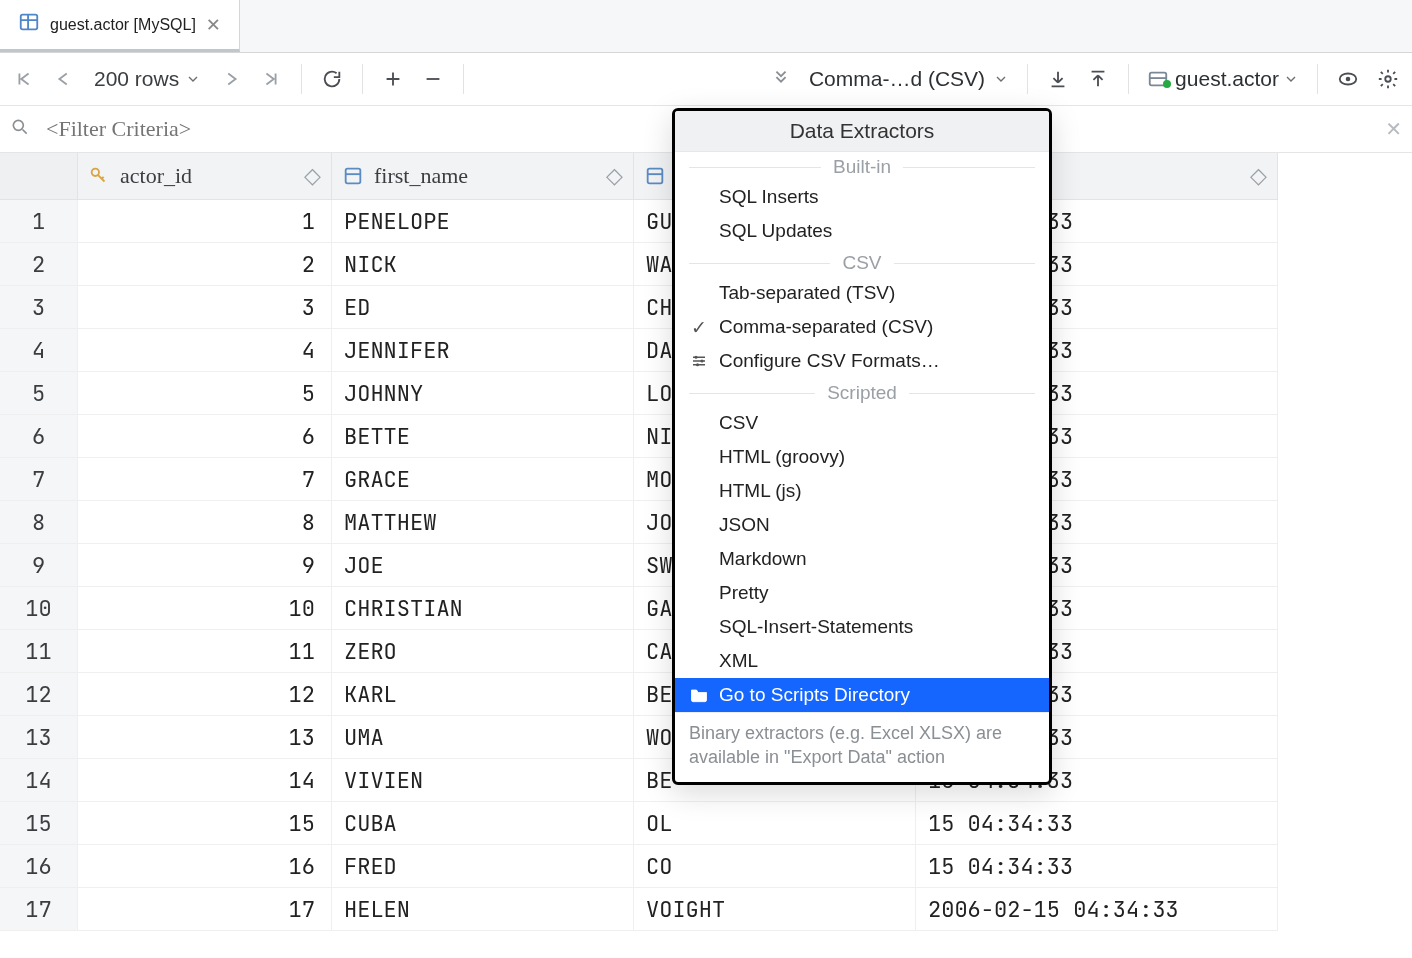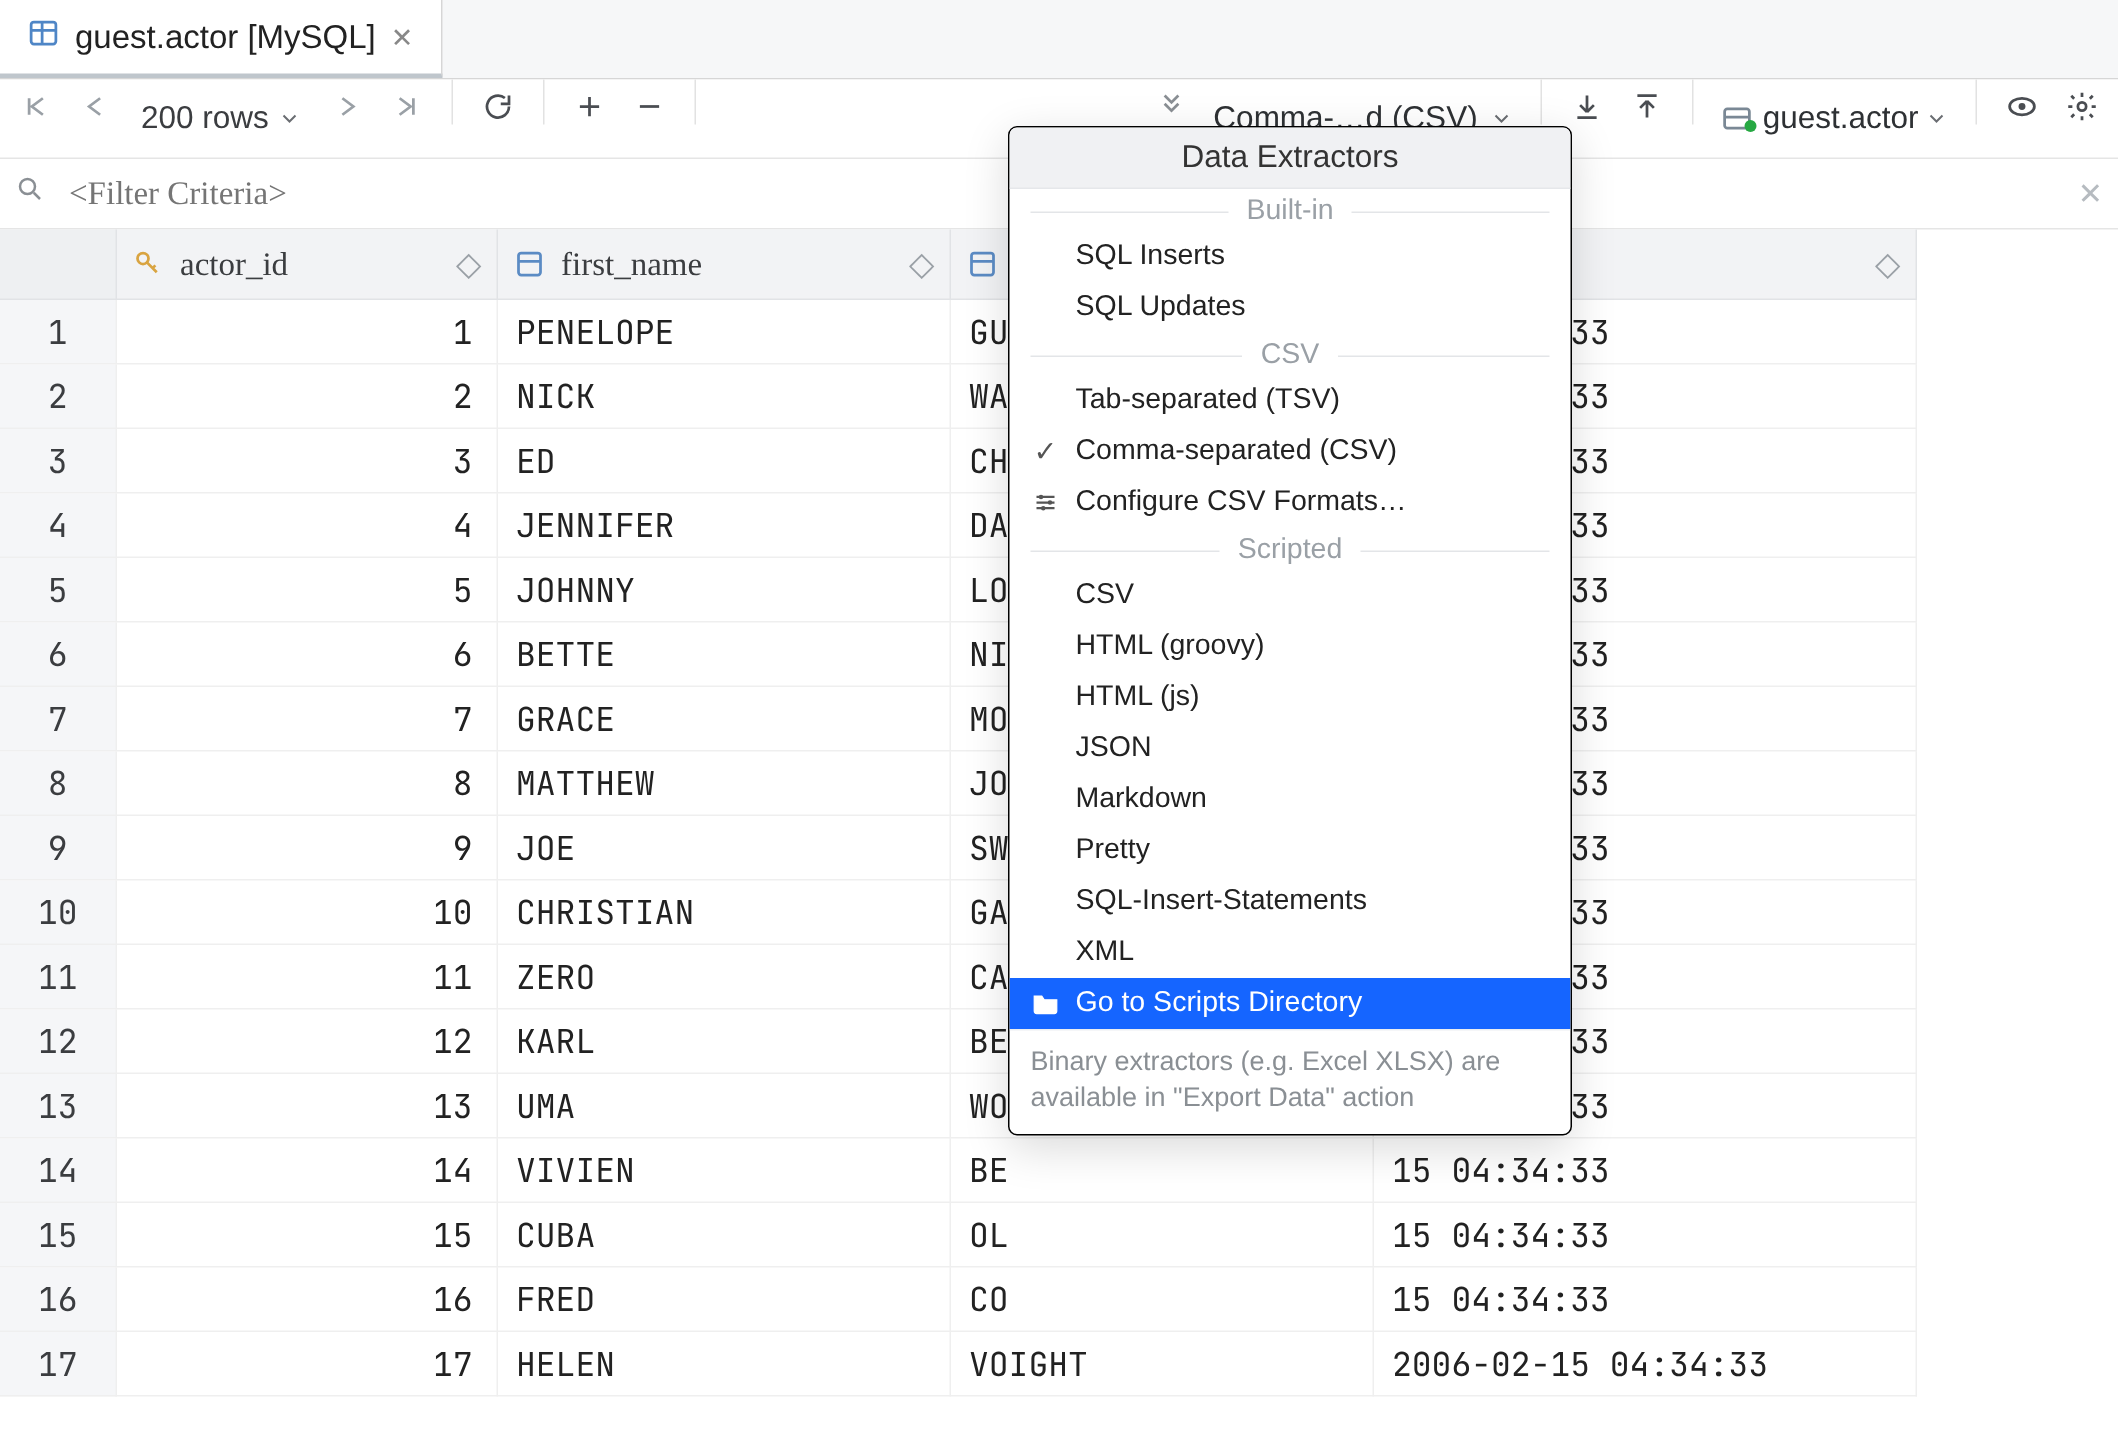--- a/index.html
+++ b/index.html
@@ -1,42 +1,42 @@
 <!DOCTYPE html>
 <html><head>
 <meta charset="utf-8">
 <style>
   html,body{margin:0;padding:0;font-family:-apple-system,"Segoe UI",Arial,sans-serif;font-size:21px;color:#222;background:#fff;width:1412px;height:958px;overflow:hidden}
   .mono{font-family:"JetBrains Mono",Menlo,Consolas,monospace}
   .tabbar{display:flex;align-items:stretch;height:52px;border-bottom:1px solid #d6d6d6;background:#f6f7f8}
   .tab{display:flex;align-items:center;gap:10px;padding:0 18px;background:#fff;border-right:1px solid #d6d6d6;border-bottom:3px solid #bfc6cc;position:relative}
-  .tab .title{font-size:22px}
+  .tab .title{font-size:16px}
   .tab .close{color:#888;font-size:18px;cursor:pointer}
-  .toolbar{display:flex;height:52px;border-bottom:1px solid #e5e5e5;background:#fff;padding:0 6px;gap:4px}
+  .toolbar{display:flex;align-items:center;height:52px;border-bottom:1px solid #e5e5e5;background:#fff;padding:0 6px;gap:4px}
   .sep{width:1px;height:30px;background:#e2e2e2;margin:0 8px}
   .tbtn{display:flex;align-items:center;justify-content:center;min-width:36px;height:36px;border-radius:4px;color:#6a6d72;cursor:pointer}
   .tbtn svg{width:22px;height:22px;display:block}
   .row-sel{display:flex;align-items:center;gap:6px;color:#3b3d40;padding:0 8px;cursor:pointer}
   .flex-sp{flex:1}
   .ext-sel{display:flex;align-items:center;gap:8px;color:#2e3134;cursor:pointer;padding:0 6px}
   .ds-sel{display:flex;align-items:center;gap:4px;color:#2e3134;cursor:pointer;padding:0 6px}
   .filterbar{display:flex;align-items:center;height:46px;border-bottom:1px solid #e5e5e5;padding:0 10px;gap:14px}
   .filterbar input{border:none;outline:none;flex:1;font-family:Liberation Serif, serif;font-size:22px;color:#8a8f94}
   .filterbar .x{color:#b6bbc0;font-size:20px;cursor:pointer}
   .grid{display:grid;grid-template-columns:78px 254px 302px 282px 362px;font-size:22px}
   .hdr{display:flex;align-items:center;height:46px;background:#f2f3f5;border-bottom:1px solid #e1e3e6;border-right:1px solid #e1e3e6;padding:0 10px;color:#3b3d40}
   .hdr.rownum{background:#eef0f2}
   .hdr .label{font-family:Liberation Serif, serif}
   .hdr .sort{margin-left:auto;color:#9aa0a6}
   .hdr .colicon{margin-right:10px;display:inline-flex}
   .cell{display:flex;align-items:center;height:42px;border-bottom:1px solid #efefef;border-right:1px solid #efefef;padding:0 12px;font-family:"JetBrains Mono",Menlo,Consolas,monospace}
   .cell.rownum{background:#f5f6f8;justify-content:center;color:#3b3d40}
   .cell.num{justify-content:flex-end;padding-right:16px}
   
-  .popup{position:absolute;left:672px;top:84px;width:374px;background:#fff;border:1px solid #000000;border-radius:6px;box-shadow:0 8px 30px rgba(0,0,0,.15);overflow:hidden;z-index:20}
+  .popup{position:absolute;left:672px;top:108px;width:374px;background:#fff;border:3px solid #000000;border-radius:6px;box-shadow:0 8px 30px rgba(0,0,0,.15);overflow:hidden;z-index:20}
   .popup-title{background:#f0f1f3;padding:8px 0;text-align:center;color:#333;font-size:21px;border-bottom:1px solid #e5e7ea}
   .sect{display:flex;align-items:center;color:#9aa0a6;font-size:19px;padding:4px 14px 2px;gap:12px}
   .sect::before,.sect::after{content:"";flex:1;height:1px;background:#e3e5e8}
   .mi{display:flex;align-items:center;gap:12px;padding:6px 14px 6px 44px;font-size:19px;color:#222;cursor:pointer;position:relative}
   .mi .pre{position:absolute;left:12px;width:24px;display:flex;justify-content:center;color:#555}
   .mi.sel{background:#1565ff;color:#fff}
   .mi.sel .pre svg path{stroke:#fff;fill:#fff}
   .popup-foot{padding:8px 14px 12px;color:#8a8f94;font-size:18px;line-height:1.35;border-top:1px solid #eceef1}
   .icon-key svg,.icon-col svg{width:22px;height:22px}
   .chev{width:16px;height:16px}

